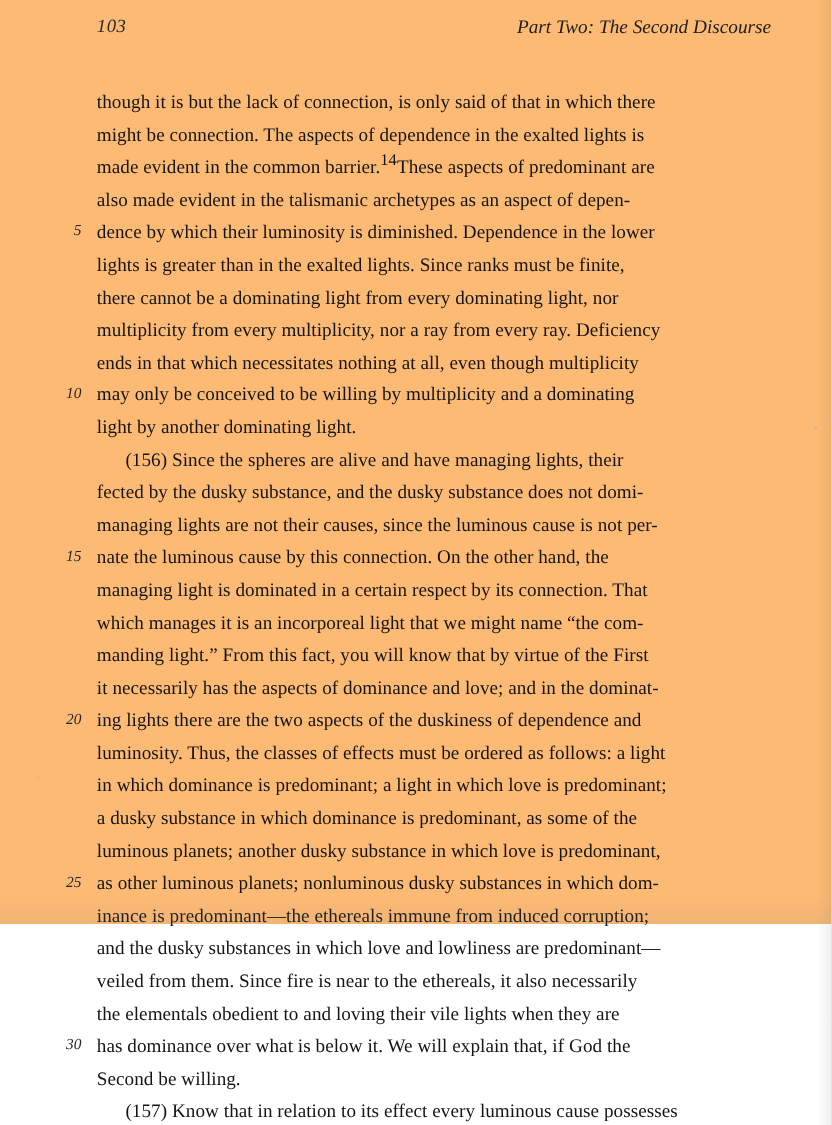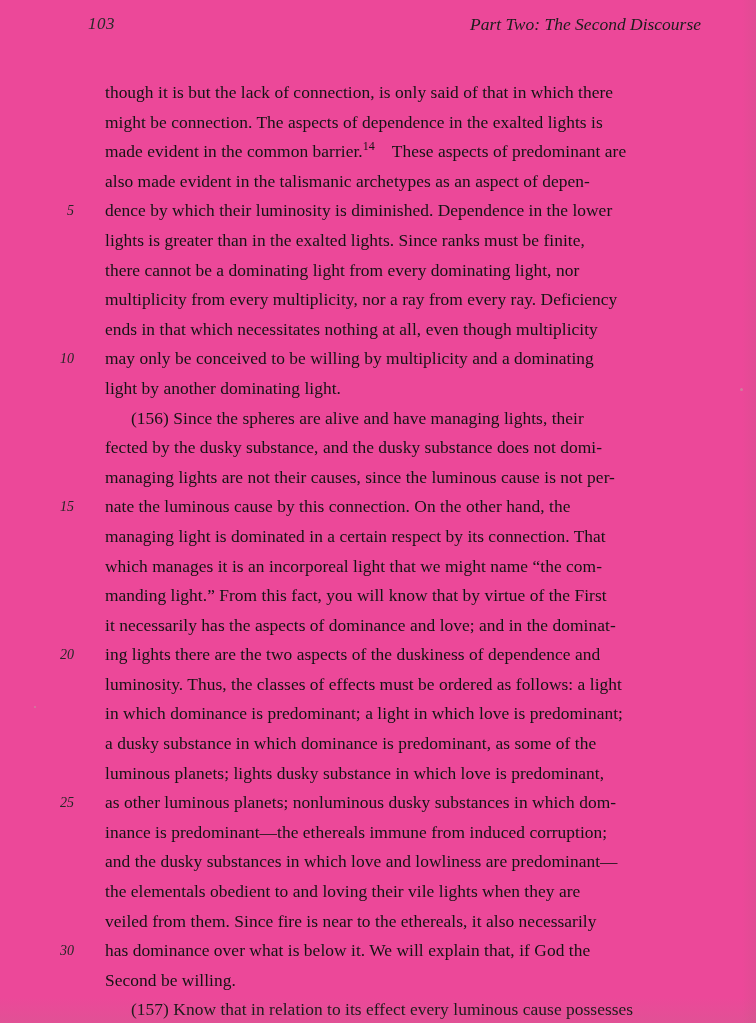--- a/index.html
+++ b/index.html
@@ -10,22 +10,22 @@
     width: 756px;
     height: 1023px;
     background: #ffffff;
     font-family: "Liberation Serif", serif;
     color: #1a1a1a;
     overflow: hidden;
   }
   .page {
     position: relative;
     width: 756px;
-    height: 1023px;
-    background: #ec4899;
+    height: 840px;
+    background: #fdba74;
     text-decoration: underline;
   }
   
   .running-head {
     position: absolute;
     top: 14px;
     left: 0;
     width: 756px;
     height: 30px;
   }
@@ -60,41 +60,40 @@
     position: relative;
     height: 29.6px;
     line-height: 29.6px;
     font-size: 17.4px;
     color: #141414;
     white-space: nowrap;
     letter-spacing: 0.05px;
   }
   .line .t {
     display: inline-block;
-    margin-left: 17px;
   }
   
   .indent {
     padding-left: 26px;
   }
 
   
   .linenum {
     position: absolute;
     left: -44px;
     top: 0;
     width: 30px;
     text-align: right;
     font-style: italic;
     font-size: 14px;
     color: #262626;
   }
 
   .sup {
-    font-size: 12px;
+    font-size: 15px;
     vertical-align: super;
     line-height: 0;
   }
 
   .page-edge {
     position: absolute;
     right: 0;
     top: 0;
     width: 14px;
     height: 1023px;
@@ -144,26 +143,26 @@
       <div class="line"><span class="t">managing lights are not their causes, since the luminous cause is not per-</span></div>
       <div class="line"><span class="linenum">15</span><span class="t">nate the luminous cause by this connection. On the other hand, the</span></div>
       <div class="line"><span class="t">managing light is dominated in a certain respect by its connection. That</span></div>
       <div class="line"><span class="t">which manages it is an incorporeal light that we might name “the com-</span></div>
       <div class="line"><span class="t">manding light.” From this fact, you will know that by virtue of the First</span></div>
       <div class="line"><span class="t">it necessarily has the aspects of dominance and love; and in the dominat-</span></div>
       <div class="line"><span class="linenum">20</span><span class="t">ing lights there are the two aspects of the duskiness of dependence and</span></div>
       <div class="line"><span class="t">luminosity. Thus, the classes of effects must be ordered as follows: a light</span></div>
       <div class="line"><span class="t">in which dominance is predominant; a light in which love is predominant;</span></div>
       <div class="line"><span class="t">a dusky substance in which dominance is predominant, as some of the</span></div>
-      <div class="line"><span class="t">luminous planets; lights dusky substance in which love is predominant,</span></div>
+      <div class="line"><span class="t">luminous planets; another dusky substance in which love is predominant,</span></div>
       <div class="line"><span class="linenum">25</span><span class="t">as other luminous planets; nonluminous dusky substances in which dom-</span></div>
       <div class="line"><span class="t">inance is predominant—the ethereals immune from induced corruption;</span></div>
       <div class="line"><span class="t">and the dusky substances in which love and lowliness are predominant—</span></div>
+      <div class="line"><span class="t">veiled from them. Since fire is near to the ethereals, it also necessarily</span></div>
       <div class="line"><span class="t">the elementals obedient to and loving their vile lights when they are</span></div>
-      <div class="line"><span class="t">veiled from them. Since fire is near to the ethereals, it also necessarily</span></div>
       <div class="line"><span class="linenum">30</span><span class="t">has dominance over what is below it. We will explain that, if God the</span></div>
       <div class="line"><span class="t">Second be willing.</span></div>
       <div class="line indent"><span class="t">(157)  Know that in relation to its effect every luminous cause possesses</span></div>
     </div>
 
   <div class="speck" style="left:740px;top:388px;width:3px;height:3px;"></div>
   <div class="speck" style="left:34px;top:706px;width:2px;height:2px;"></div>
   <div class="page-edge"></div>
   <div class="page-bottom-shadow"></div>
 </div>

